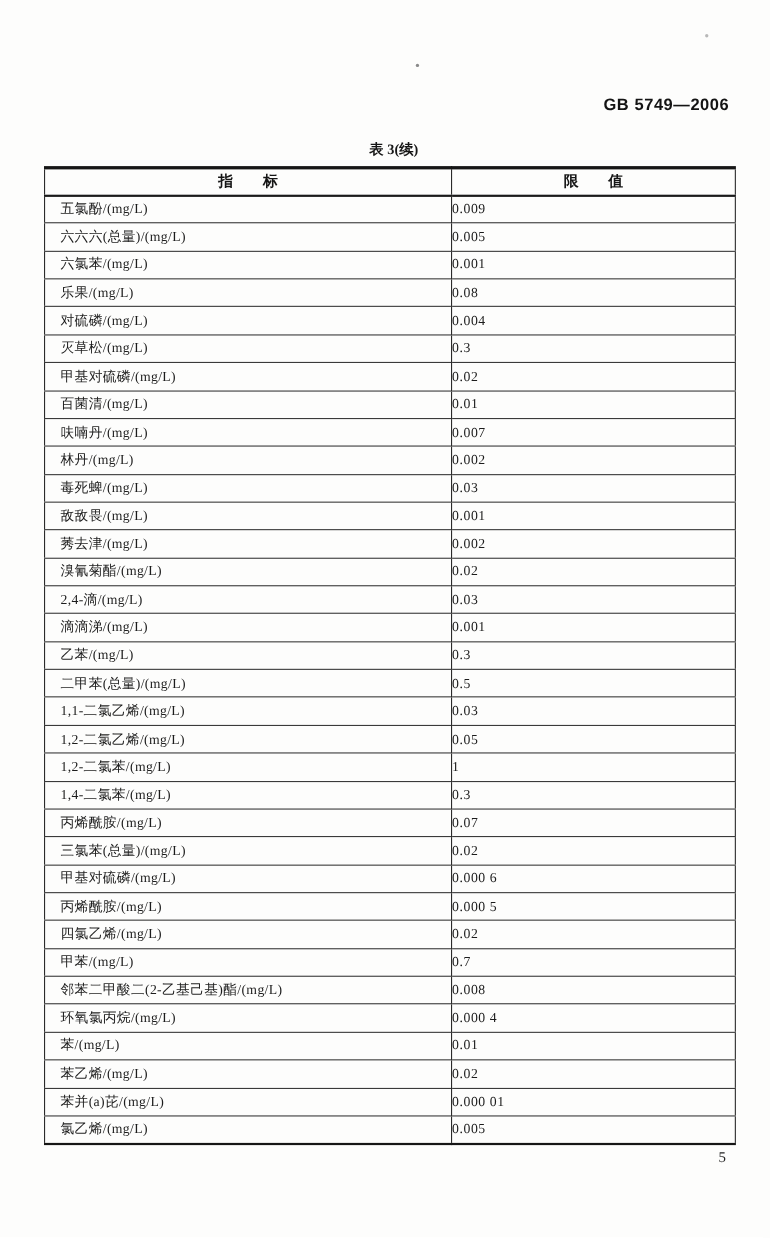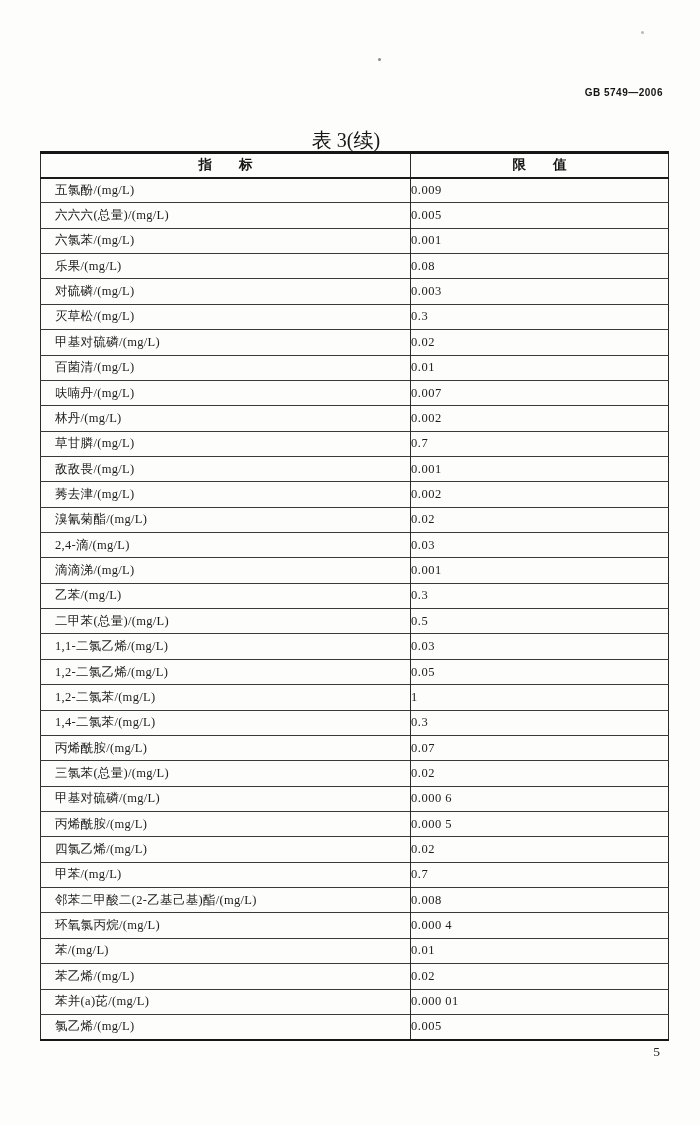--- a/index.html
+++ b/index.html
@@ -14,32 +14,32 @@
     height: 1125px;
     background: #fdfdfc;
     overflow: hidden;
   }
   .doc-code {
     position: absolute;
     top: 87px;
     right: 37px;
     font-family: "Liberation Sans", "DejaVu Sans", sans-serif;
     font-weight: bold;
-    font-size: 10px;
+    font-size: 15px;
     letter-spacing: 0.5px;
     color: #141414;
   }
   .table-title {
     position: absolute;
     top: 127px;
-    left: 32px;
+    left: 44px;
     width: 628px;
     text-align: center;
-    font-size: 20px;
-    font-weight: normal;
+    font-size: 13px;
+    font-weight: bold;
     color: #161616;
   }
   table.spec-table {
     position: absolute;
     left: 40px;
     top: 151px;
     width: 628px;
     height: 890px;
     border-collapse: collapse;
     table-layout: fixed;
@@ -130,21 +130,21 @@
         <tr>
           <td class="cell-indicator">六氯苯/(mg/L)</td>
           <td class="cell-limit">0.001</td>
         </tr>
         <tr>
           <td class="cell-indicator">乐果/(mg/L)</td>
           <td class="cell-limit">0.08</td>
         </tr>
         <tr>
           <td class="cell-indicator">对硫磷/(mg/L)</td>
-          <td class="cell-limit">0.003</td>
+          <td class="cell-limit">0.004</td>
         </tr>
         <tr>
           <td class="cell-indicator">灭草松/(mg/L)</td>
           <td class="cell-limit">0.3</td>
         </tr>
         <tr>
           <td class="cell-indicator">甲基对硫磷/(mg/L)</td>
           <td class="cell-limit">0.02</td>
         </tr>
         <tr>
@@ -153,22 +153,22 @@
         </tr>
         <tr>
           <td class="cell-indicator">呋喃丹/(mg/L)</td>
           <td class="cell-limit">0.007</td>
         </tr>
         <tr>
           <td class="cell-indicator">林丹/(mg/L)</td>
           <td class="cell-limit">0.002</td>
         </tr>
         <tr>
-          <td class="cell-indicator">草甘膦/(mg/L)</td>
-          <td class="cell-limit">0.7</td>
+          <td class="cell-indicator">毒死蜱/(mg/L)</td>
+          <td class="cell-limit">0.03</td>
         </tr>
         <tr>
           <td class="cell-indicator">敌敌畏/(mg/L)</td>
           <td class="cell-limit">0.001</td>
         </tr>
         <tr>
           <td class="cell-indicator">莠去津/(mg/L)</td>
           <td class="cell-limit">0.002</td>
         </tr>
         <tr>

